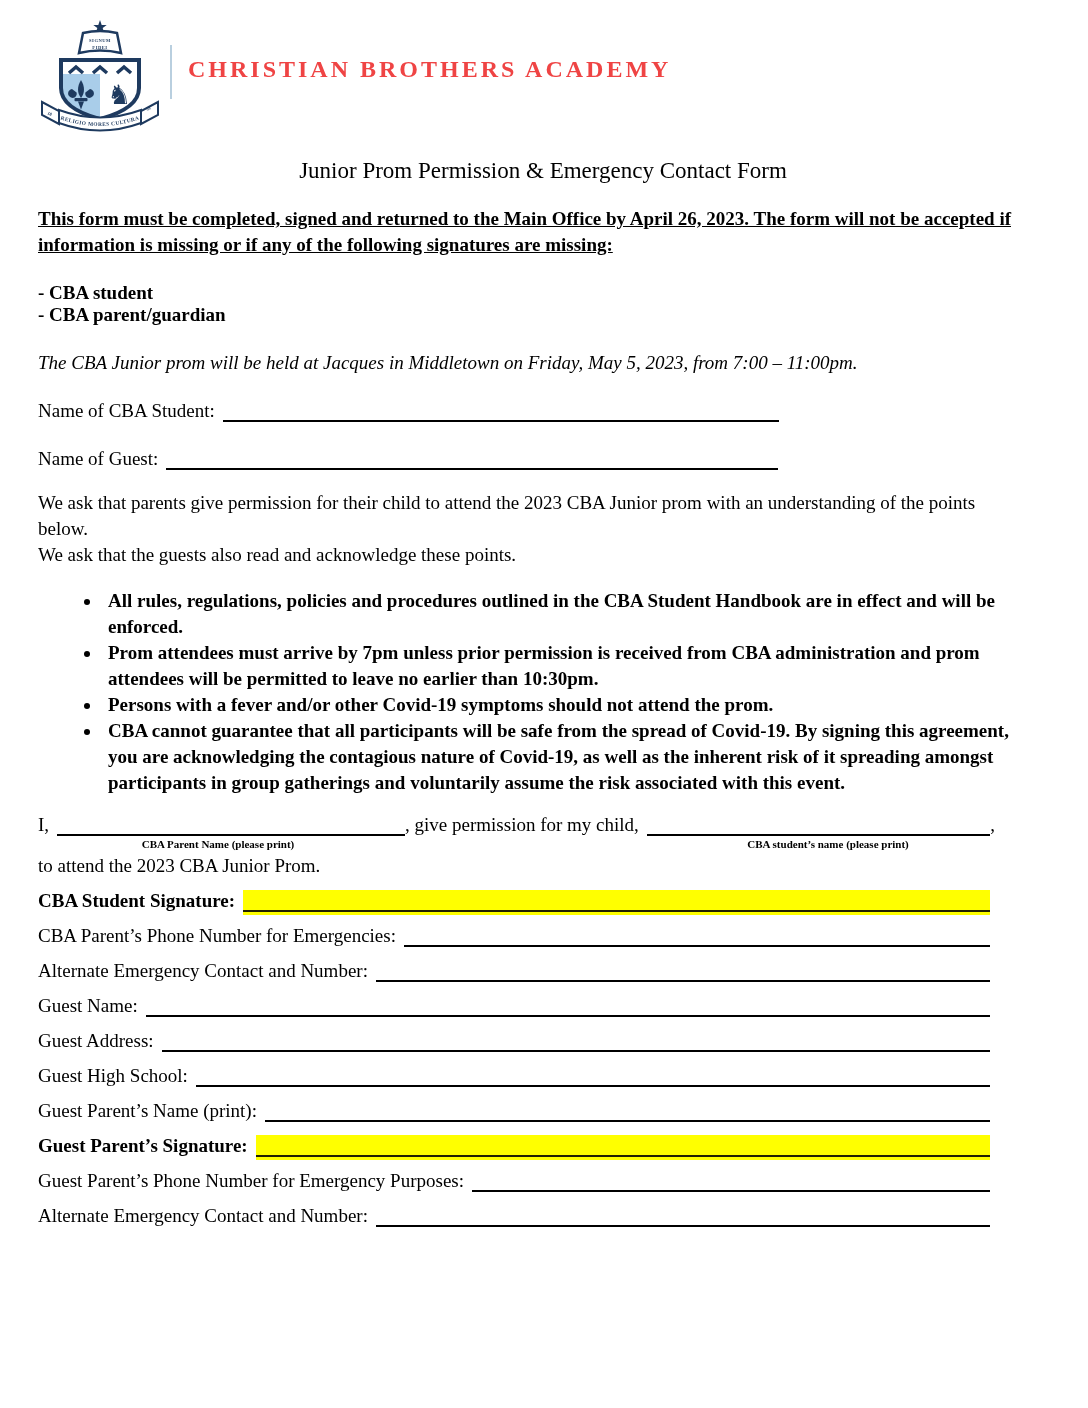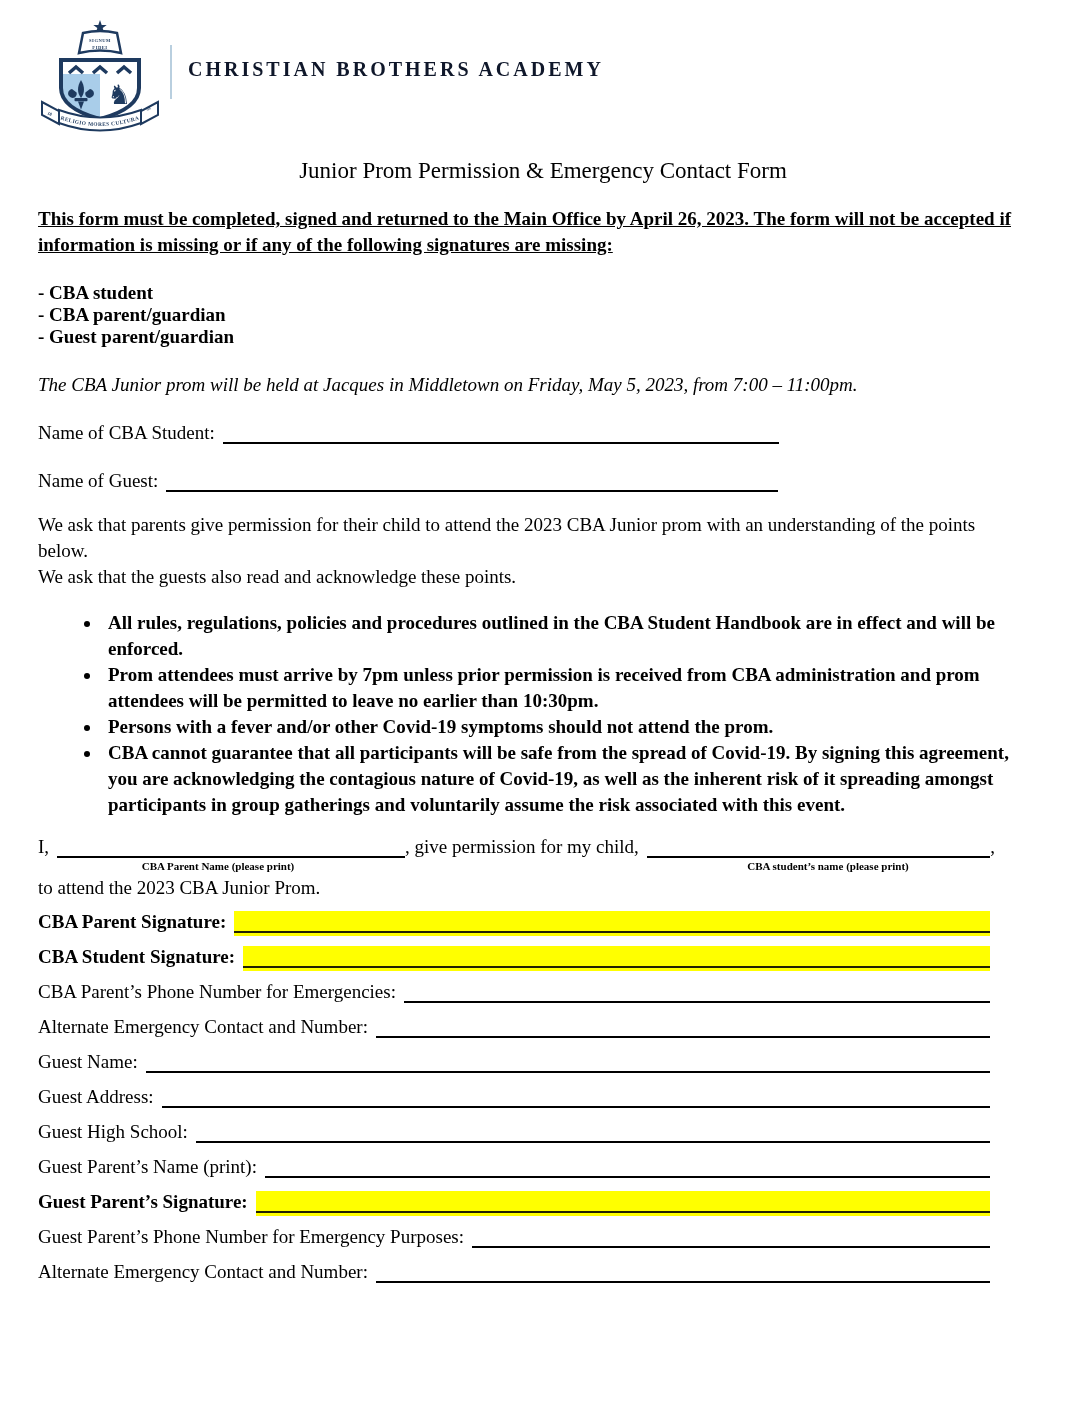--- a/index.html
+++ b/index.html
@@ -8,22 +8,22 @@
     font-family:"Liberation Serif", serif;
     font-size:19px; color:#000; overflow:hidden;
   }
   .page { padding:18px 40px 0 38px; box-sizing:border-box; }
 
   
   .header { display:flex; align-items:center; }
   .crest svg { width:124px; height:114px; display:block; }
   .hdr-sep { width:2px; height:54px; background:#b9cfdf; margin:0 16px 6px 8px; }
   .school-name {
-    font-size:20px; font-weight:bold; letter-spacing:3px;
-    color:#0f172a; margin-bottom:12px; white-space:nowrap;
+    font-size:24px; font-weight:bold; letter-spacing:3px;
+    color:#ef4444; margin-bottom:12px; white-space:nowrap;
   }
 
   .title { text-align:center; font-size:23px; margin-top:26px; }
 
   .notice { margin-top:22px; font-weight:bold; text-decoration:underline; line-height:26px; }
 
   .sig-list { margin-top:24px; font-weight:bold; line-height:22px; }
 
   .event { margin-top:26px; font-style:italic; }
 
@@ -117,21 +117,20 @@
     <div class="school-name">CHRISTIAN BROTHERS ACADEMY</div>
   </div>
 
   <div class="title">Junior Prom Permission &amp; Emergency Contact Form</div>
 
   <div class="notice">This form must be completed, signed and returned to the Main Office by April 26, 2023.  The form will not be accepted if information is missing or if any of the following signatures are missing:</div>
 
   <div class="sig-list">
     <div>- CBA student</div>
     <div>- CBA parent/guardian</div>
-    <div>- Guest parent/guardian</div>
   </div>
 
   <div class="event">The CBA Junior prom will be held at Jacques in Middletown on Friday, May 5, 2023, from 7:00 – 11:00pm.</div>
 
   <div class="field-row row-student">
     <span class="lbl">Name of CBA Student:</span>
     <span class="blank"></span>
   </div>
   <div class="field-row row-guestname">
     <span class="lbl">Name of Guest:</span>
@@ -157,24 +156,20 @@
     <span class="blank blank2"></span>
     <span class="lbl">,</span>
   </div>
   <div class="captions">
     <span class="cap1">CBA Parent Name (please print)</span>
     <span class="cap2">CBA student’s name (please print)</span>
   </div>
   <div class="closing">to attend the 2023 CBA Junior Prom.</div>
 
   <div class="fields">
-    <div class="field-row first">
-      <span class="lbl b">CBA Parent Signature:</span>
-      <span class="blank grow hl"></span>
-    </div>
     <div class="field-row">
       <span class="lbl b">CBA Student Signature:</span>
       <span class="blank grow hl"></span>
     </div>
     <div class="field-row">
       <span class="lbl">CBA Parent’s Phone Number for Emergencies:</span>
       <span class="blank grow"></span>
     </div>
     <div class="field-row">
       <span class="lbl">Alternate Emergency Contact and Number:</span>

